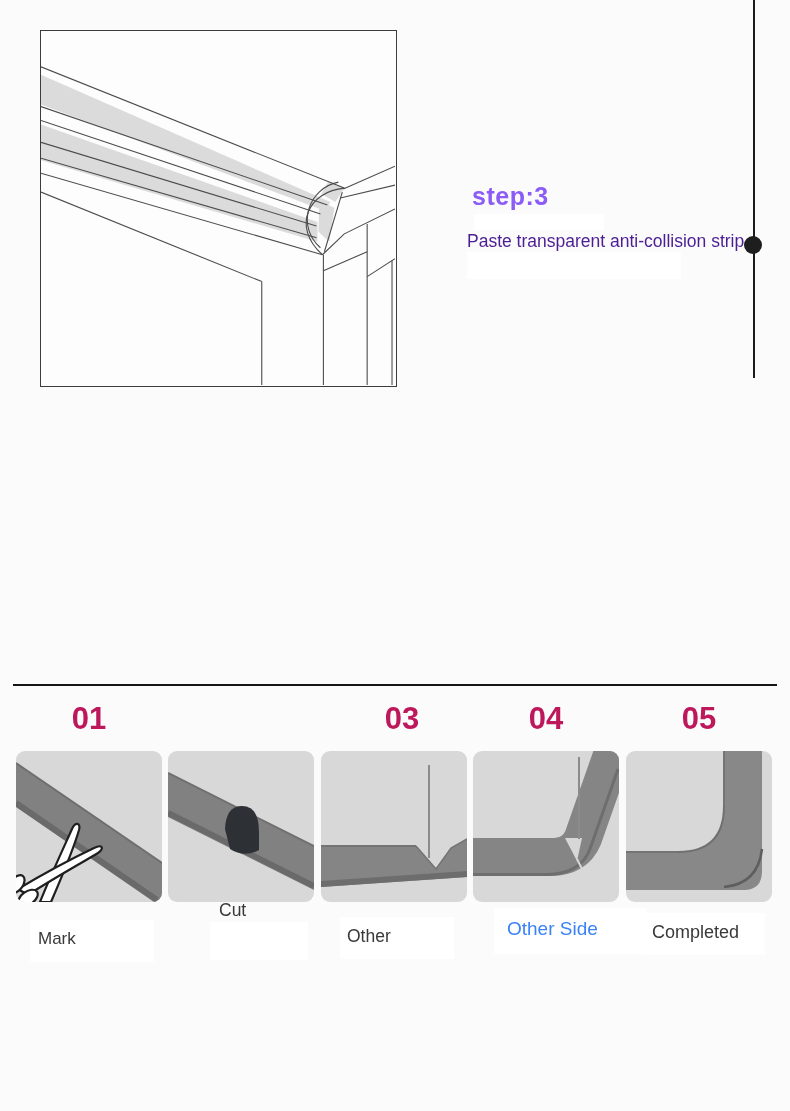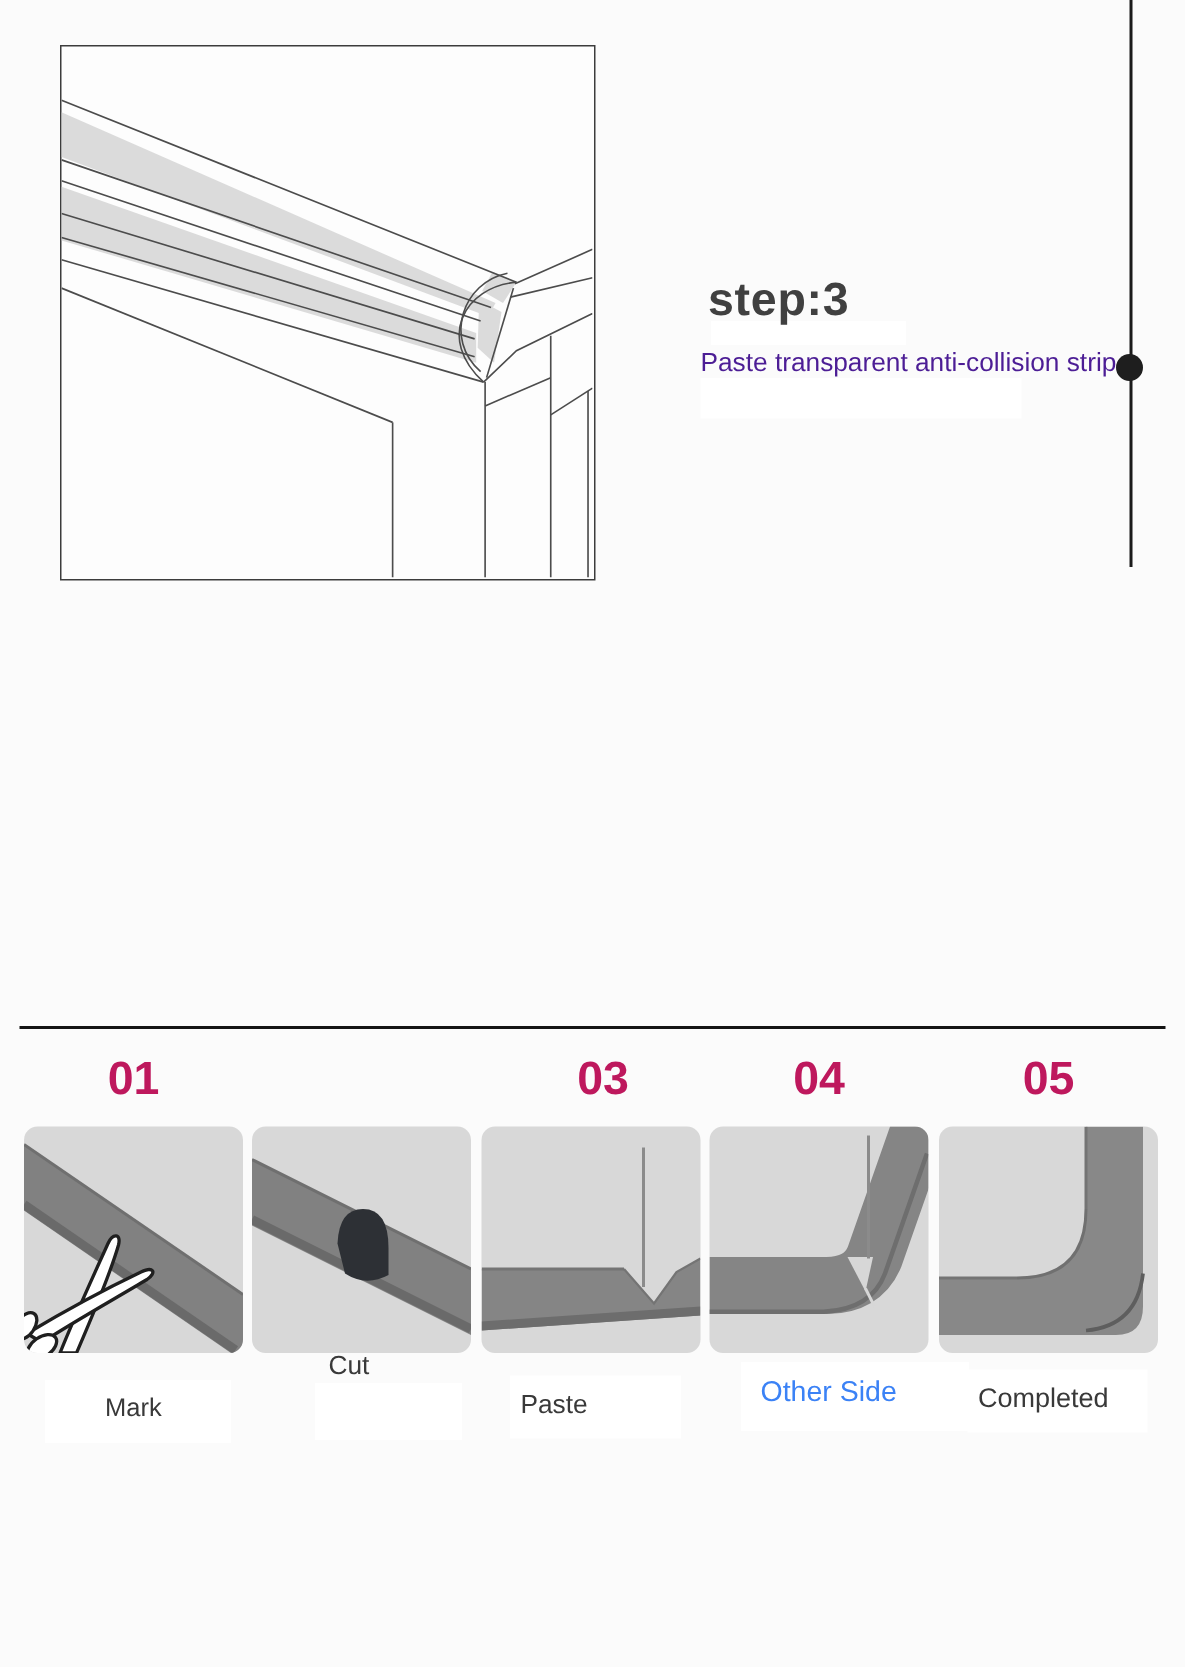--- a/index.html
+++ b/index.html
@@ -1,29 +1,29 @@
 <!DOCTYPE html>
 <html><head>
 <meta charset="utf-8">
 <style>
   html,body{margin:0;padding:0;}
   body{background:#ffffff;font-family:"Liberation Sans", sans-serif;}
   .page{position:relative;width:790px;height:1111px;background:#fbfbfb;overflow:hidden;margin:0 auto;}
   .ghost{position:absolute;background:#ffffff;}
   .diagram-box{position:absolute;left:40px;top:30px;width:357px;height:357px;border:1px solid #3c3c3c;box-sizing:border-box;background:#fdfdfd;}
-  .step-title{position:absolute;left:472px;top:182px;font-size:31px;font-weight:600;color:#404040;letter-spacing:0.5px;}
+  .step-title{position:absolute;left:472px;top:182px;font-size:25px;font-weight:600;color:#8b5cf6;letter-spacing:0.5px;}
   .step-desc{position:absolute;left:467px;top:231px;width:292px;font-size:17.5px;line-height:20.5px;color:#4c1d95;}
   .v-rule{position:absolute;left:753px;top:0;width:2px;height:378px;background:#1b1b1b;}
   .bullet-dot{position:absolute;left:744px;top:236px;width:18px;height:18px;border-radius:50%;background:#1e1e1e;}
   .divider{position:absolute;left:13px;top:684px;width:764px;height:2px;background:#141414;}
   .step-num{position:absolute;top:701px;width:146px;text-align:center;font-size:31px;font-weight:600;color:#be185d;}
   .panel{position:absolute;top:751px;width:146px;height:151px;background:#d8d8d8;border-radius:9px;overflow:hidden;}
   .panel svg{display:block;}
   .panel-label{position:absolute;color:#393939;}
-  .lbl-1{left:38px;top:929px;font-size:17px;margin-left:32px;}
+  .lbl-1{left:38px;top:929px;font-size:17px;}
   .lbl-2{left:219px;top:900px;font-size:17.5px;}
   .lbl-3{left:347px;top:926px;font-size:17.5px;}
   .lbl-4{left:507px;top:918px;font-size:19px;color:#3b82f6;}
   .lbl-5{left:652px;top:922px;font-size:18px;}
   .p1{left:16px;} .p2{left:168px;} .p3{left:321px;} .p4{left:473px;} .p5{left:626px;}
   .n1{left:16px;} .n2{left:168px;} .n3{left:329px;} .n4{left:473px;} .n5{left:626px;}
 </style>
 </head>
 <body>
 
@@ -134,17 +134,17 @@
       <path d="M0,101 L52,101 Q98,101 98,55 L98,0 L136,0 L136,120 Q136,139 118,139 L0,139 Z" fill="#888888"></path>
       <path d="M52,101 Q98,101 98,55" stroke="#707070" stroke-width="2" fill="none"></path>
       <path d="M0,101 L52,101" stroke="#747474" stroke-width="2" fill="none"></path>
       <path d="M98,55 L98,0" stroke="#747474" stroke-width="2" fill="none"></path>
       <path d="M136,98 Q132,133 98,136" stroke="#5e5e5e" stroke-width="2.5" fill="none"></path>
     </svg>
   </div>
 
   <div class="panel-label lbl-1">Mark</div>
   <div class="panel-label lbl-2">Cut</div>
-  <div class="panel-label lbl-3">Paste</div>
+  <div class="panel-label lbl-3">Other</div>
   <div class="panel-label lbl-4">Other Side</div>
   <div class="panel-label lbl-5">Completed</div>
 
 </div>
 
 </body></html>

